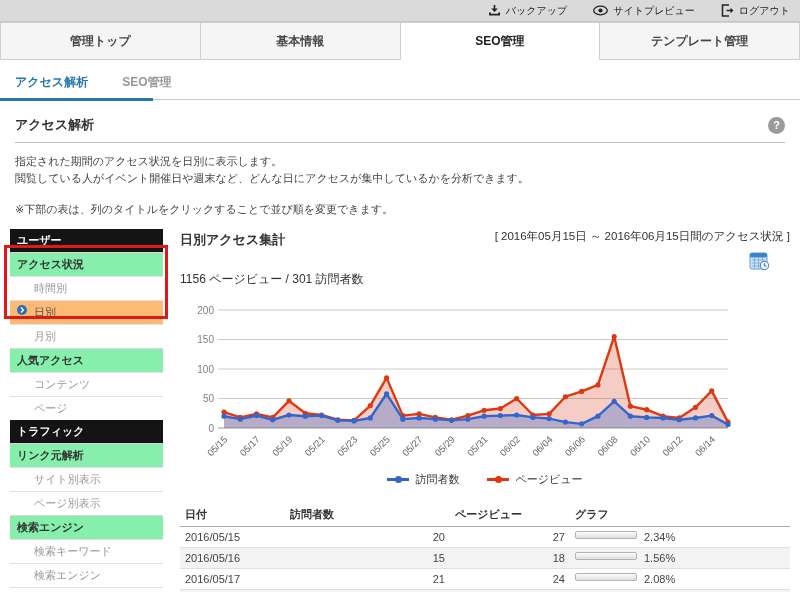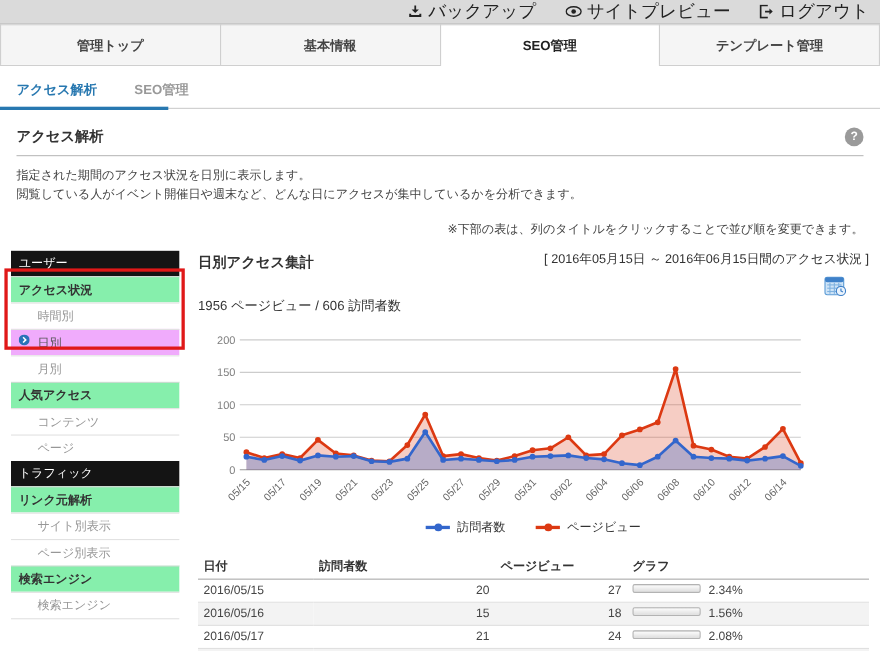--- a/index.html
+++ b/index.html
@@ -2,21 +2,21 @@
 <html><head>
 <meta charset="utf-8">
 <style>
   * { margin:0; padding:0; box-sizing:border-box; }
   html,body { width:800px; height:592px; overflow:hidden; background:#fff;
     font-family:"Liberation Sans","DejaVu Sans",sans-serif; }
 
   
   .topbar { height:22px; background:#dadada; border-bottom:1px solid #c6c6c6;
     display:flex; justify-content:flex-end; align-items:center; gap:26px; padding:0 10px; }
-  .topbar-item { display:flex; align-items:center; gap:5px; font-size:16px; color:#222; cursor:pointer; }
+  .topbar-item { display:flex; align-items:center; gap:5px; font-size:10px; color:#222; cursor:pointer; }
   .topbar-item svg { display:block; }
 
   
   .tabrow { display:flex; border-bottom:1px solid #cfcfcf; background:#fff; }
   .tab { flex:1; text-align:center; padding:10px 15px 9px; font-size:12px; font-weight:bold;
     color:#444; background:#f5f5f5; border:1px solid #cfcfcf; border-bottom:none; margin-left:-1px; cursor:pointer; }
   .tab:first-child { margin-left:0; }
   .tab.active { background:#fff; color:#222; position:relative; }
   .tab.active:after { content:""; position:absolute; left:0; right:0; bottom:-1px; height:1px; background:#fff; }
 
@@ -27,32 +27,32 @@
   .subnav-underline { position:absolute; left:0; bottom:-2px; width:153px; height:3px; background:#2878b0; }
 
   
   .pagehead { padding:16px 15px 0; }
   .pagehead-row { display:flex; justify-content:space-between; align-items:center;
     border-bottom:1px solid #bbb; padding-bottom:8px; }
   .page-title { font-size:13px; font-weight:bold; color:#333; }
   .help-icon { width:17px; height:17px; border-radius:50%; background:#9a9a9a; color:#fff;
     font-size:11px; font-weight:bold; text-align:center; line-height:17px; cursor:pointer; }
   .desc { margin-top:10px; font-size:11px; color:#444; line-height:1.55; }
-  .note { margin-top:15px; font-size:11px; color:#444;text-align:right; }
+  .note { margin-top:15px; font-size:11px; color:#444; }
 
   
   .mainwrap { display:flex; padding:12px 10px 0; }
   .sidebar { width:153px; position:relative; flex:none; font-size:11px; }
   .content { flex:1; margin-left:17px; position:relative; }
 
   
-  .sb-header { background:#141414; color:#fff; font-weight:normal; padding:4px 7px; }
+  .sb-header { background:#141414; color:#fff; font-weight:bold; padding:4px 7px; }
   .sb-group-title { background:#86efac; color:#333; font-weight:bold; padding:4px 7px; border-top:1px solid #d8d8d8; }
   .sb-item { background:#fff; color:#979797; padding:4px 7px 4px 24px; border-top:1px solid #e2e2e2; position:relative; cursor:pointer; }
-  .sb-item.selected { background:#f0abfc; color:#555; }
+  .sb-item.selected { background:#fdba74; color:#555; }
   .sb-item .chev { position:absolute; left:7px; top:4px; }
   .annotation-box { position:absolute; left:-6px; top:16px; width:164px; height:74px;
     border:3px solid #e01818; pointer-events:none; }
 
   
   .content-head { display:flex; justify-content:space-between; align-items:flex-start;gap:13px; }
   .content-title { font-size:13px; font-weight:bold; color:#333; padding-top:2px; }
   .period { font-size:11.5px; color:#333; }
   .calendar-wrap { position:absolute; right:20px; top:22px; cursor:pointer; }
   .summary { margin-top:22px; font-size:12px; color:#333; }
@@ -151,20 +151,21 @@
             </svg></span><span>日別</span></div>
         <div class="sb-item"><span>月別</span></div>
         <div class="sb-group-title">人気アクセス</div>
         <div class="sb-item"><span>コンテンツ</span></div>
         <div class="sb-item"><span>ページ</span></div>
         <div class="sb-header">トラフィック</div>
         <div class="sb-group-title">リンク元解析</div>
         <div class="sb-item"><span>サイト別表示</span></div>
         <div class="sb-item"><span>ページ別表示</span></div>
         <div class="sb-group-title">検索エンジン</div>
+        <div class="sb-item"><span>検索キーワード</span></div>
         <div class="sb-item"><span>検索エンジン</span></div>
         <div class="sb-item"></div>
       </div>
     <div class="annotation-box"></div>
   </div>
 
   <div class="content">
     <div class="content-head">
       <span class="content-title">日別アクセス集計</span>
       <span class="period">[ 2016年05月15日 ～ 2016年06月15日間のアクセス状況 ]</span>
@@ -178,21 +179,21 @@
             <line x1="3" y1="12" x2="16" y2="12"></line>
             <line x1="3" y1="15" x2="16" y2="15"></line>
           <line x1="5.5" y1="7" x2="5.5" y2="17"></line>
             <line x1="9.5" y1="7" x2="9.5" y2="17"></line>
             <line x1="13.5" y1="7" x2="13.5" y2="17"></line>
         </g>
         <circle cx="15.5" cy="14.5" r="4.2" fill="#eaf3fc" stroke="#3f81c9"></circle>
         <path d="M15.5 12.2v2.3l1.8 1" stroke="#3f81c9" stroke-width="1.1" fill="none"></path>
       </svg>
     </span>
-    <div class="summary">1956 ページビュー / 606 訪問者数</div>
+    <div class="summary">1156 ページビュー / 301 訪問者数</div>
 
     <div class="chart-box">
       <svg id="chart-svg" width="560" height="172">
           <line x1="38" y1="130" x2="548" y2="130" stroke="#999" stroke-width="1"></line>
           <text x="34" y="133.5" text-anchor="end" font-size="10" fill="#808080">0</text>
           <line x1="38" y1="100.5" x2="548" y2="100.5" stroke="#ccc" stroke-width="1"></line>
           <text x="34" y="104" text-anchor="end" font-size="10" fill="#808080">50</text>
           <line x1="38" y1="71" x2="548" y2="71" stroke="#ccc" stroke-width="1"></line>
           <text x="34" y="74.5" text-anchor="end" font-size="10" fill="#808080">100</text>
           <line x1="38" y1="41.5" x2="548" y2="41.5" stroke="#ccc" stroke-width="1"></line>

